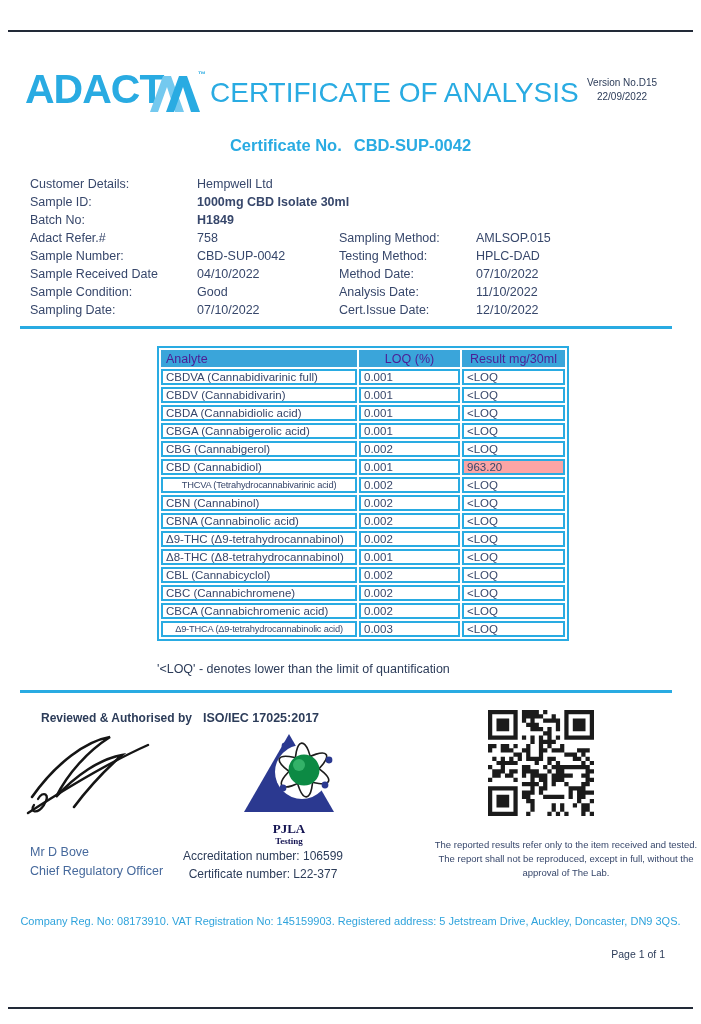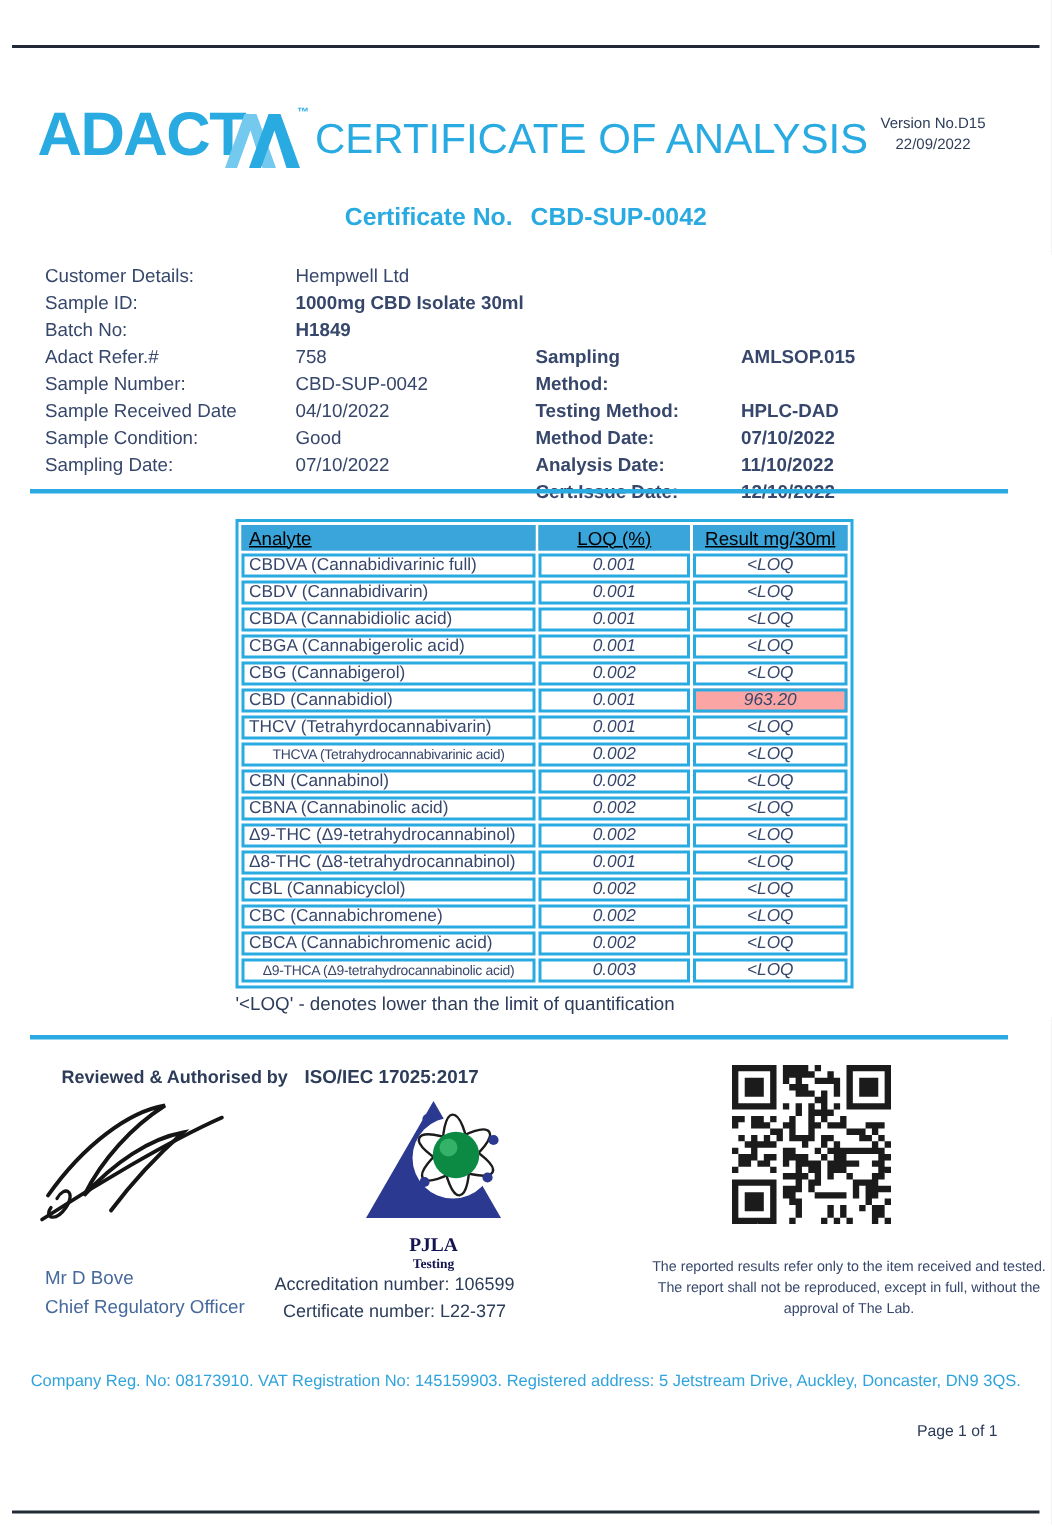--- a/index.html
+++ b/index.html
@@ -24,38 +24,38 @@
   .cert-line .num { margin-left:12px; }
 
   
   .info-col { font-size:12.5px; line-height:18px; color:#37476b; }
   .info-row { display:flex;gap:36px; }
   .info-row .lbl { flex:none; }
   .info-left .lbl { width:131px; }
   .info-right .lbl { width:101px; }
   .info-row .val.bold { font-weight:700; }
   .info-left { left:30px; top:175px; }
-  .info-right { left:357px; top:229px;font-weight:bold; }
+  .info-right { left:339px; top:229px; }
 
   
   .analyte-table-wrap { left:157px; top:346px; }
   table.analyte { border-collapse:separate; border-spacing:2px; border:2px solid #29abe2; background:#fff; }
   table.analyte th {
-    background:#3aa5da; border:1px solid #3aa5da; color:#000000;
-    font-weight:400; font-size:12.5px; height:17px; padding:0 4px;text-decoration:underline;
+    background:#3aa5da; border:1px solid #3aa5da; color:#4c1d95;
+    font-weight:400; font-size:12.5px; height:17px; padding:0 4px;
   }
   table.analyte th.h1 { width:196px; text-align:left; }
   table.analyte th.h2 { width:101px; text-align:center; }
   table.analyte th.h3 { width:103px; text-align:center; }
   table.analyte td {
     border:2px solid #29abe2; height:12px; line-height:12px;
     font-size:11.5px; color:#37476b; padding:0 3px; white-space:nowrap;
   }
   table.analyte td.a { text-align:left; }
-  table.analyte td.c { text-align:center;font-style:italic; }
+  table.analyte td.c { text-align:left; }
   table.analyte td.small { font-size:9.3px; letter-spacing:-0.2px;text-align:center; }
   table.analyte td.hl { background:#fca5a5; }
 
   .footnote { left:157px; top:662px; width:470px; font-size:12.5px; color:#2c3c59; }
 
   
   .reviewed-label { left:30px; top:711px; font-size:12px; font-weight:700; color:#2c3c59;padding-left:11px; }
   .iso-label { left:203px; top:711px; font-size:12.5px; font-weight:700; color:#2c3c59; }
   .signature { left:22px; top:733px; }
   .pjla-block { left:237px; top:732px; width:104px; text-align:center; }
@@ -187,25 +187,20 @@
           </tr>
           <tr>
             <td class="a">CBG (Cannabigerol)</td>
             <td class="c">0.002</td>
             <td class="c">&lt;LOQ</td>
           </tr>
           <tr>
             <td class="a">CBD (Cannabidiol)</td>
             <td class="c">0.001</td>
             <td class="c hl">963.20</td>
-          </tr>
-          <tr>
-            <td class="a">THCV (Tetrahyrdocannabivarin)</td>
-            <td class="c">0.001</td>
-            <td class="c">&lt;LOQ</td>
           </tr>
           <tr>
             <td class="a small">THCVA (Tetrahydrocannabivarinic acid)</td>
             <td class="c">0.002</td>
             <td class="c">&lt;LOQ</td>
           </tr>
           <tr>
             <td class="a">CBN (Cannabinol)</td>
             <td class="c">0.002</td>
             <td class="c">&lt;LOQ</td>

